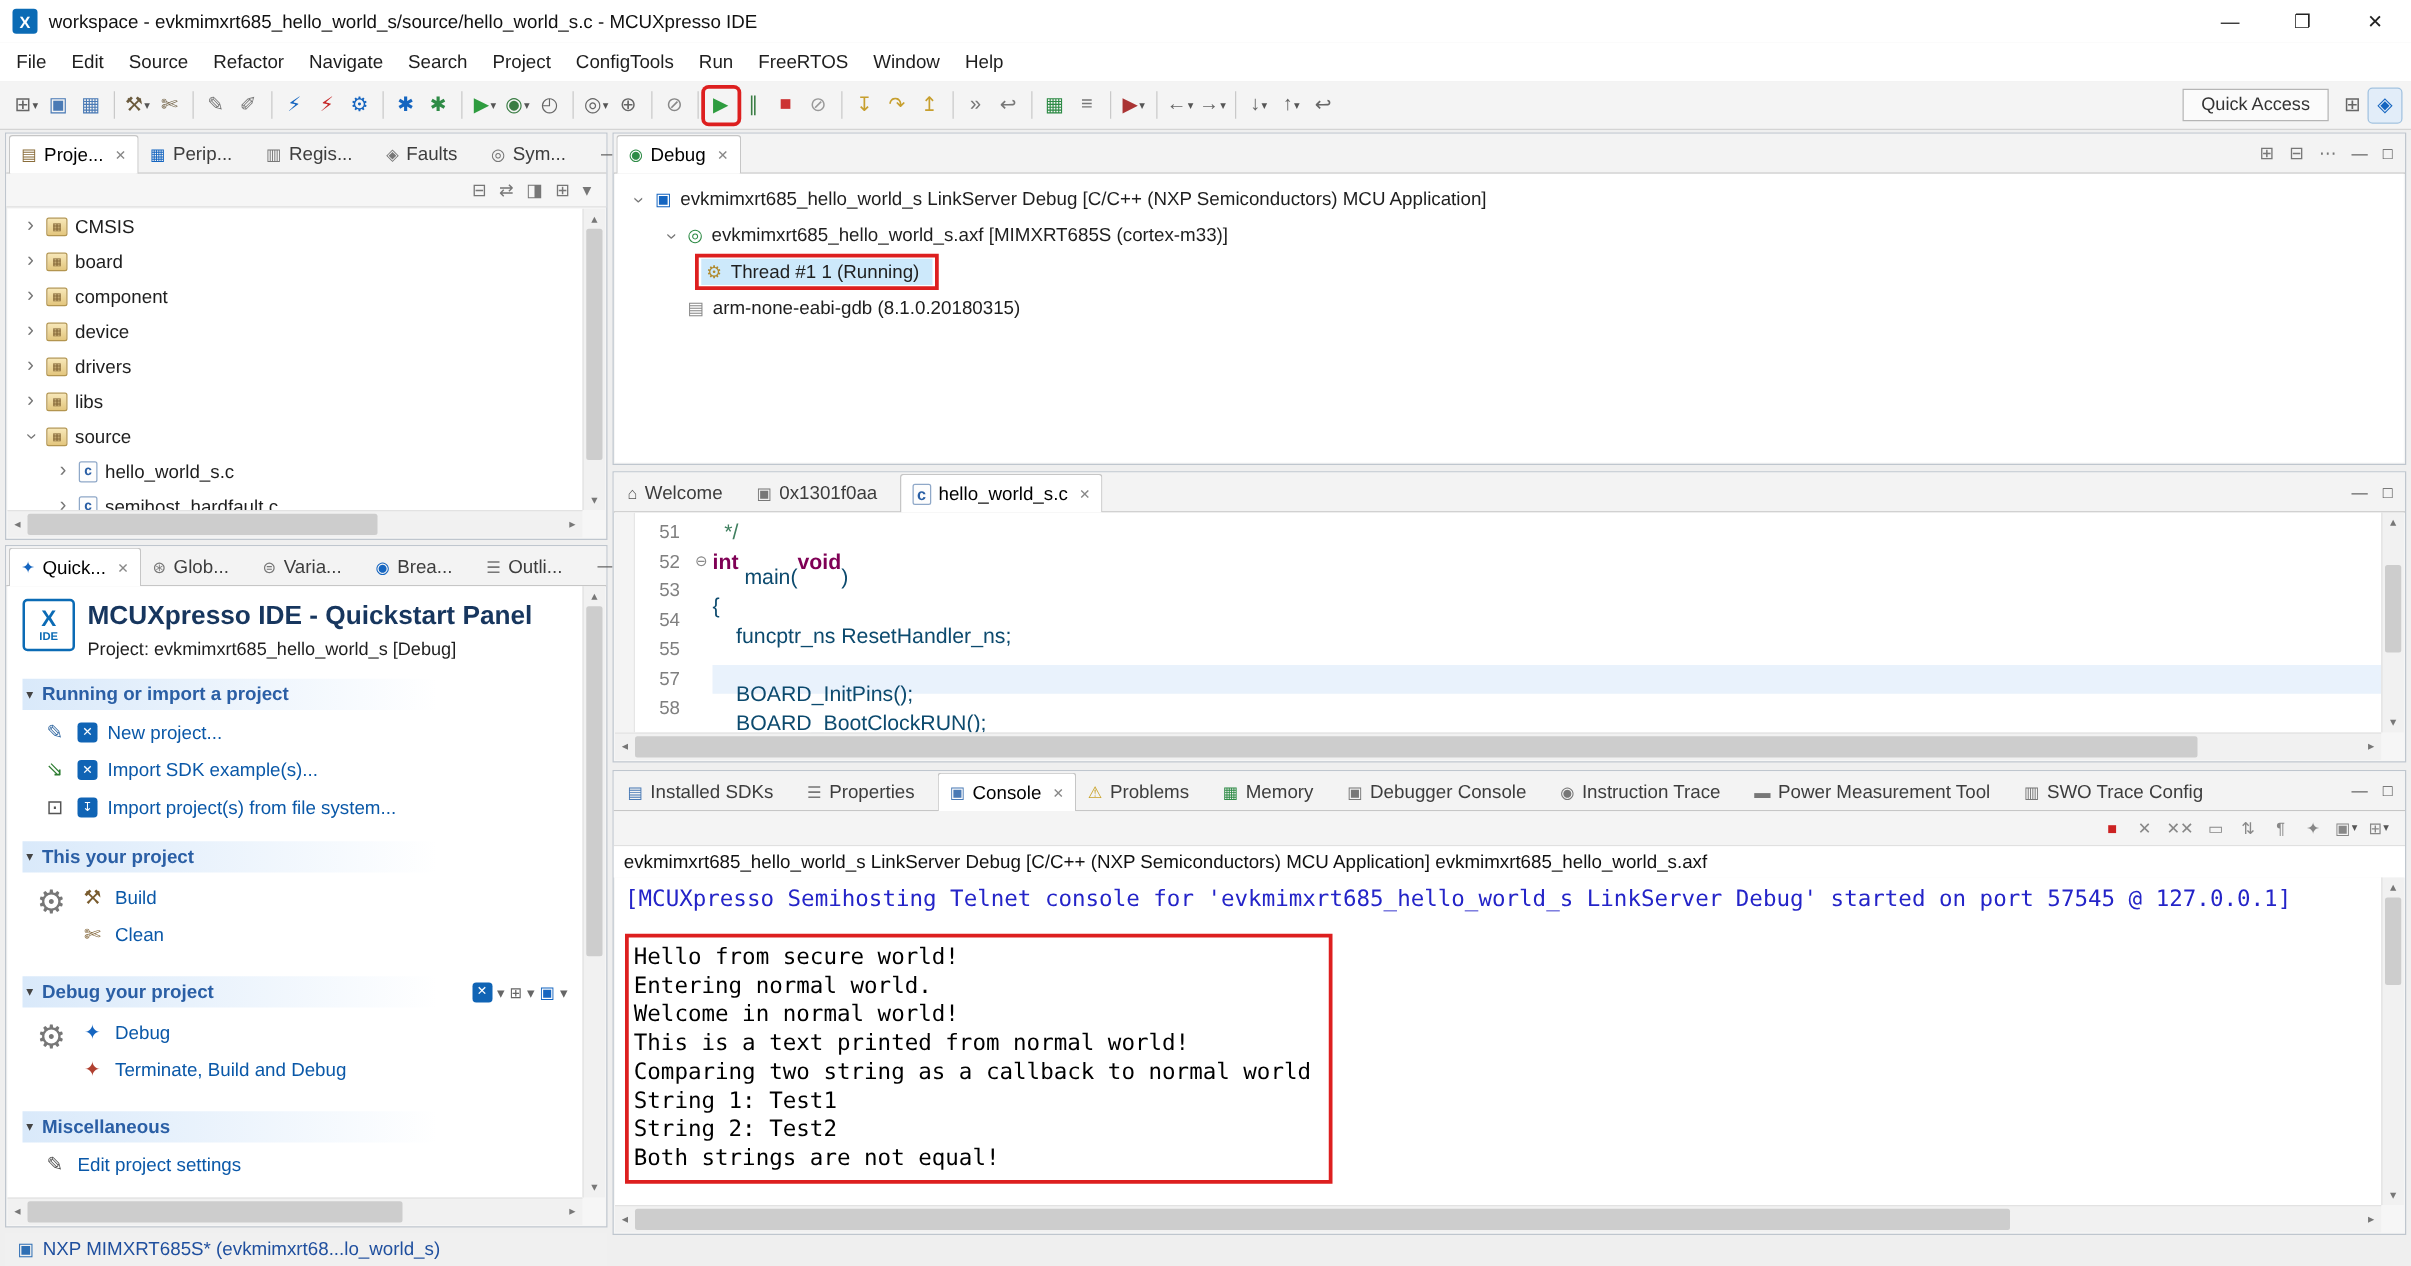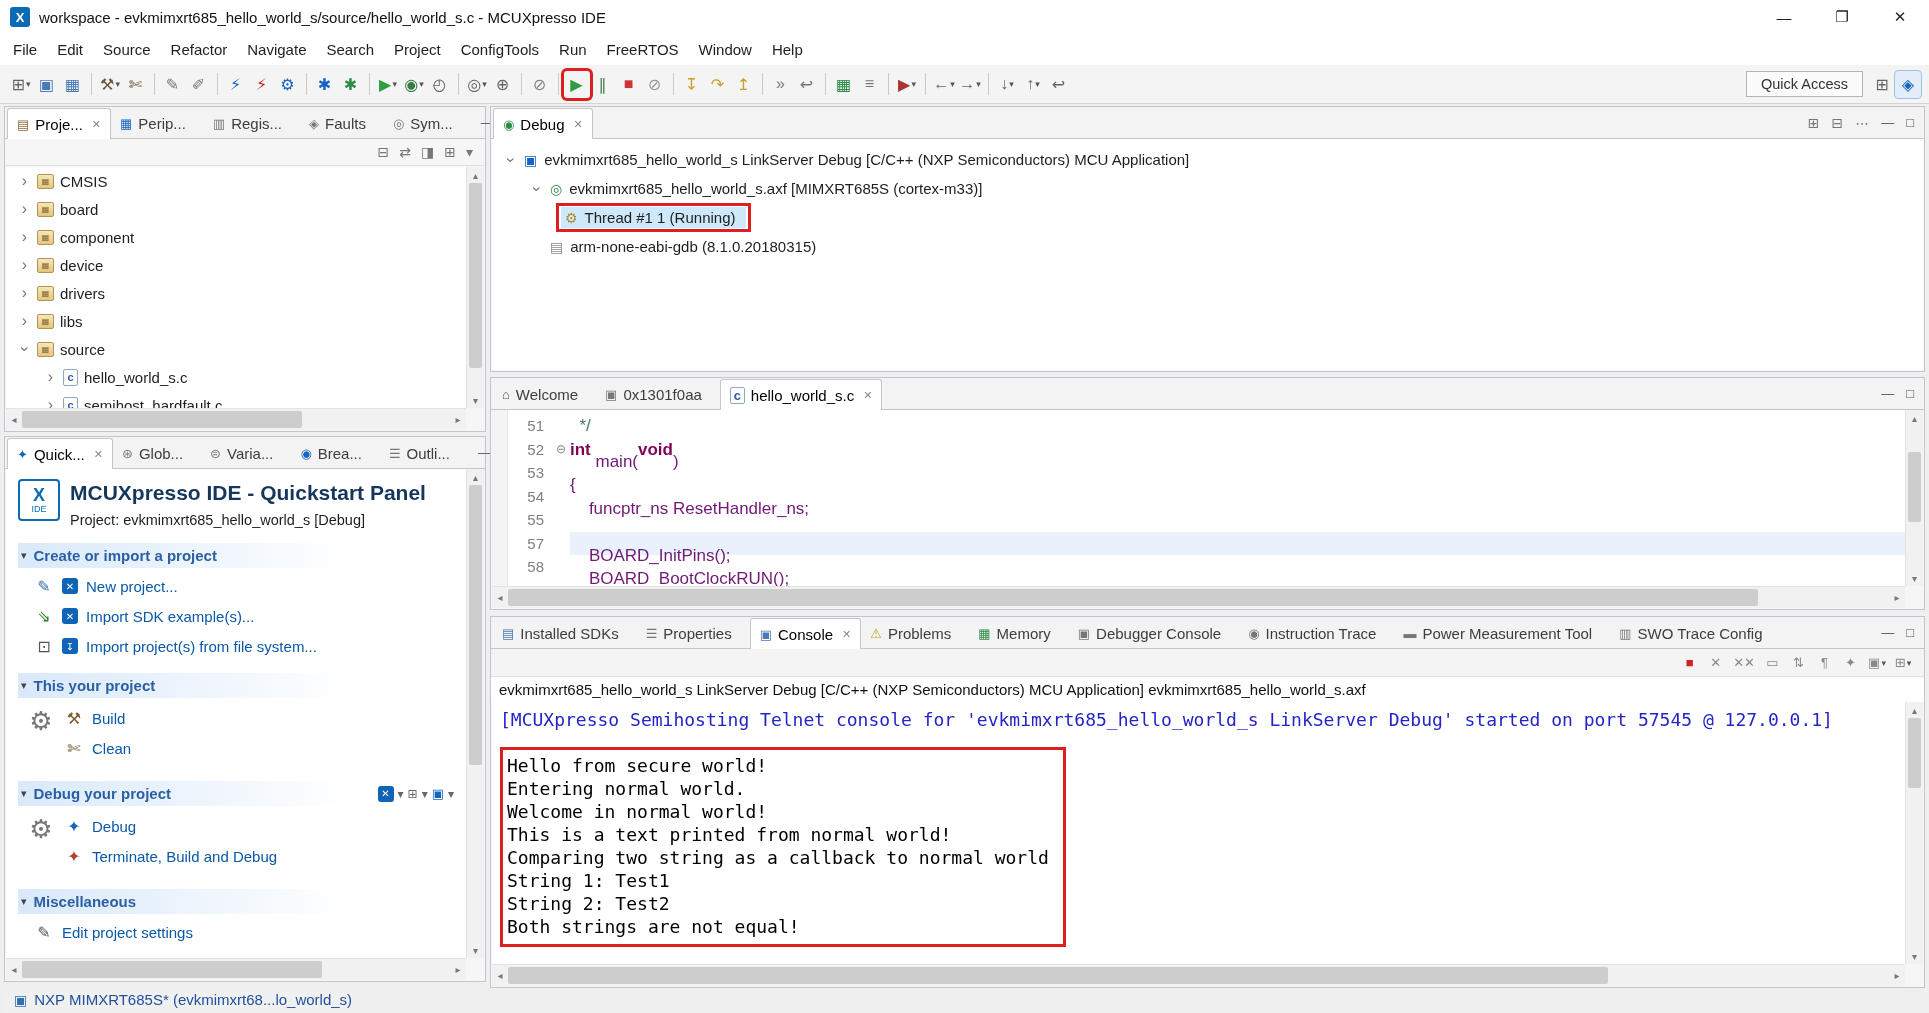--- a/index.html
+++ b/index.html
@@ -68,21 +68,21 @@
   .tg.cicon{width:15px;height:17px;}
   .tlabel{font-size:15px;}
 
   
   #quickstart-panel{left:4px;top:436px;width:482px;height:546px;}
   .qs-content{position:absolute;top:32px;bottom:23px;left:1px;right:19px;background:#fff;overflow:hidden;padding:10px 6px 0 12px;}
   .qs-head{display:flex;gap:10px;}
   .qs-logo{width:42px;height:42px;border:2px solid #0b6bb5;border-radius:4px;display:flex;flex-direction:column;
            align-items:center;justify-content:center;color:#0b6bb5;flex:0 0 auto;}
   .qs-logo .lx{font-weight:bold;font-size:18px;line-height:17px;}
-  .qs-logo .lt{font-size:9px;font-weight:normal;}
+  .qs-logo .lt{font-size:9px;font-weight:bold;}
   .qs-title{font-size:21px;font-weight:bold;color:#17365e;margin-top:2px;}
   .qs-project{font-size:14.5px;margin-top:7px;}
   .qs-sec{margin-top:15px;height:25px;display:flex;align-items:center;gap:7px;padding-left:3px;font-weight:bold;
           color:#2b5fa5;background:linear-gradient(to right,#d9e9fa,#ffffff 75%);}
   .qs-sec .tri{color:#444;font-size:11px;font-weight:normal;}
   .sec-icons{margin-left:auto;display:flex;align-items:center;gap:4px;padding-right:6px;font-weight:normal;}
   .sic{font-size:12px;color:#666;display:inline-flex;align-items:center;justify-content:center;}
   .sic.bx2{width:16px;height:16px;background:#1064b5;color:#fff;border-radius:3px;font-size:10px;}
   .sic.blue{color:#1565c0;font-size:13px;}
   .qs-row{display:flex;align-items:center;gap:8px;height:24px;margin:6px 0 6px 16px;}
@@ -115,21 +115,21 @@
   .ed-body{position:absolute;top:32px;bottom:23px;left:1px;right:19px;background:#fff;display:flex;overflow:hidden;}
   .ed-ruler{width:16px;background:#f4f4f4;border-right:1px solid #e6e6e6;flex:0 0 auto;}
   .ed-lines{flex:1;padding-top:4px;font-family:Liberation Sans, sans-serif;font-size:17px;}
   .eline{display:flex;height:23.5px;line-height:23.5px;align-items:center;}
   .lnum{width:44px;text-align:right;padding-right:8px;color:#808080;font-size:15px;flex:0 0 auto;}
   .fold{width:18px;color:#888;font-size:12px;display:inline-flex;align-items:center;justify-content:center;flex:0 0 auto;}
   .lcontent{flex:1;white-space:pre;height:100%;display:flex;align-items:center;}
   .eline.current .lcontent{background:#e9f2fc;}
   .kw{color:#7f0055;font-weight:bold;}
   .cm{color:#3f7f5f;}
-  .pl{color:#701a75;margin-top:24px;}
+  .pl{color:#0c4a6e;margin-top:24px;}
 
   
   #console-panel{left:490px;top:616px;width:1435px;height:372px;}
   .con-toolbar{height:28px;background:#f4f4f4;border-bottom:1px solid #e0e0e0;display:flex;align-items:center;
                justify-content:flex-end;gap:4px;padding:0 10px;}
   .con-toolbar .tbtn{height:22px;min-width:22px;font-size:13px;}
   .con-title{height:25px;background:#fff;display:flex;align-items:center;padding-left:8px;font-size:15px;color:#111;}
   .con-body{position:absolute;top:85px;bottom:23px;left:1px;right:19px;background:#fff;overflow:hidden;
             padding:6px 0 0 8px;font-family:"DejaVu Sans Mono",monospace;font-size:18px;line-height:23px;}
   .con-banner{color:#2424c8;white-space:pre;}
@@ -588,21 +588,21 @@
         <span class="lt">IDE</span>
       </div>
       <div>
         <div class="qs-title">MCUXpresso IDE - Quickstart Panel</div>
         <div class="qs-project">Project: evkmimxrt685_hello_world_s [Debug]</div>
       </div>
     </div>
 
     <div class="qs-sec">
       <span class="tri">▾</span>
-      <span>Create or import a project</span>
+      <span>Running or import a project</span>
     </div>
     <div class="qs-row">
       <span class="qicn c-blue">✎</span>
       <span class="bx">✕</span>
       <a class="qs-link">New project...</a>
     </div>
     <div class="qs-row">
       <span class="qicn c-green">⇘</span>
       <span class="bx">✕</span>
       <a class="qs-link">Import SDK example(s)...</a>

